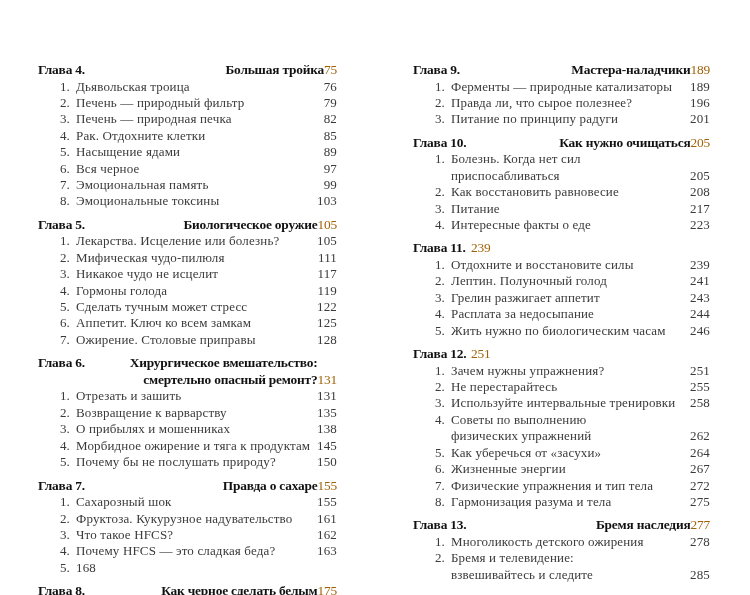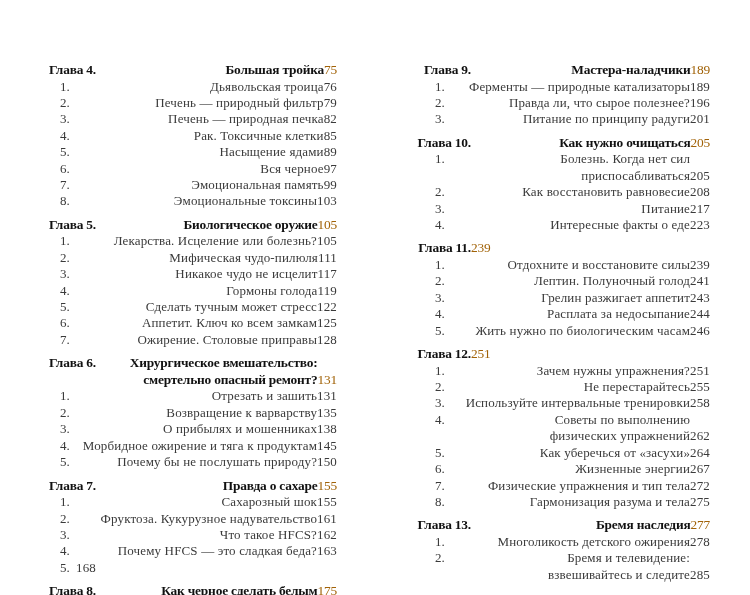--- a/index.html
+++ b/index.html
@@ -3,27 +3,27 @@
 <meta charset="utf-8">
 <style>
   html, body { margin: 0; padding: 0; background: #ffffff; }
   body { width: 750px; height: 595px; position: relative; overflow: hidden;
          font-family: "Liberation Serif", "DejaVu Serif", serif; color: #2a2a2a; }
   .col { position: absolute; top: 62px; }
   .col.left { left: 38px; width: 299px; }
   .col.right { left: 413px; width: 297px; }
   .chapter { margin-bottom: 7px; }
   .ch-head { display: flex; font-weight: bold; color: #111; font-size: 13.4px; line-height: 16.6px; letter-spacing: -0.2px; }
-  .ch-head .num { width: 58px; flex: none; white-space: nowrap; text-align: right; }
+  .ch-head .num { width: 58px; flex: none; white-space: nowrap; }
   .ch-head .title { flex: 1; text-align: right; }
   .ch-head .title .line { display: block; }
   .ch-head .page { flex: none; text-align: right; font-weight: normal; color: #a16207; align-self: flex-end; }
   .item { display: flex; font-size: 13px; line-height: 16.4px; color: #3a3a3a; letter-spacing: 0.15px; }
   .item .inum { width: 38px; flex: none; text-align: right; padding-right: 6px; box-sizing: border-box; }
-  .item .ititle { flex: 1; text-align: right; }
+  .item .ititle { flex: 1; }
   .item .ititle .line { display: block; }
   .item .page { flex: none; text-align: right; align-self: flex-end; }
 </style>
 </head>
 <body>
 
 <div class="col left" id="col-left">
     <div class="chapter">
       <div class="ch-head">
         <span class="num">Глава 4.</span>
@@ -49,21 +49,21 @@
       <div class="item">
         <span class="inum">3.</span>
         <span class="ititle">
           <span class="line">Печень — природная печка</span>
         </span>
         <span class="page">82</span>
       </div>
       <div class="item">
         <span class="inum">4.</span>
         <span class="ititle">
-          <span class="line">Рак. Токсичные клетки</span>
+          <span class="line">Рак. Отдохните клетки</span>
         </span>
         <span class="page">85</span>
       </div>
       <div class="item">
         <span class="inum">5.</span>
         <span class="ititle">
           <span class="line">Насыщение ядами</span>
         </span>
         <span class="page">89</span>
       </div>

